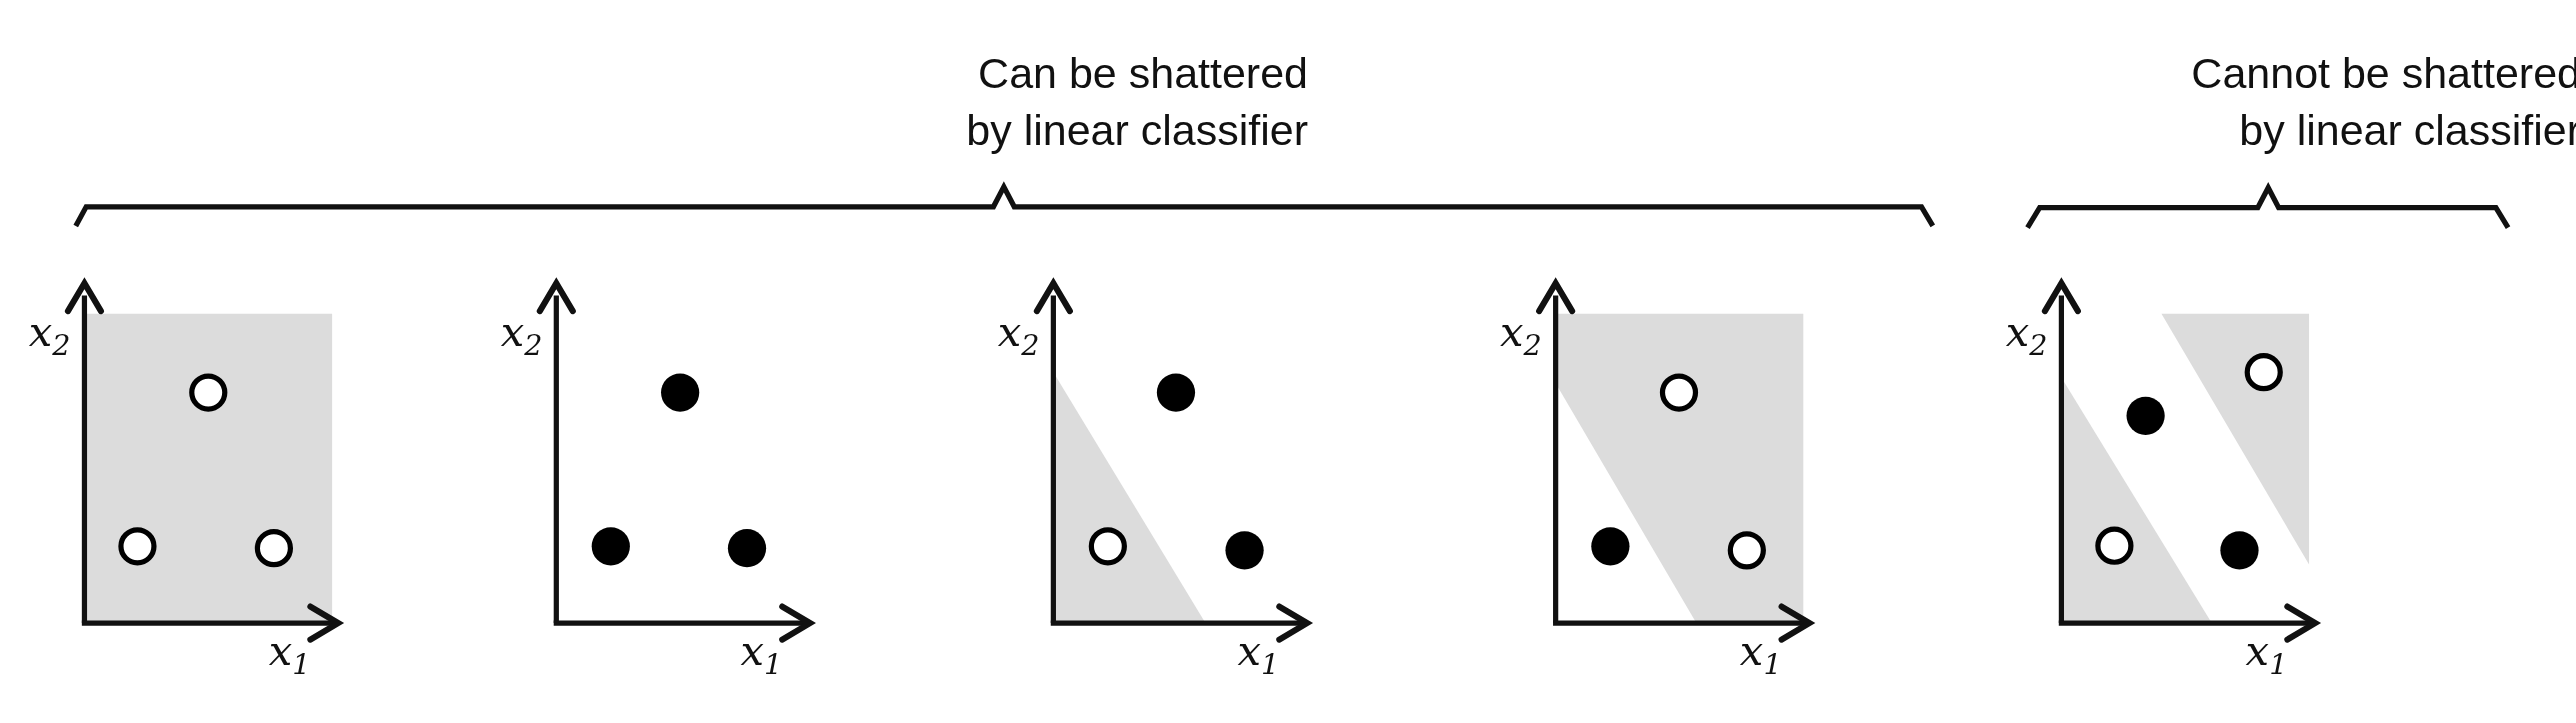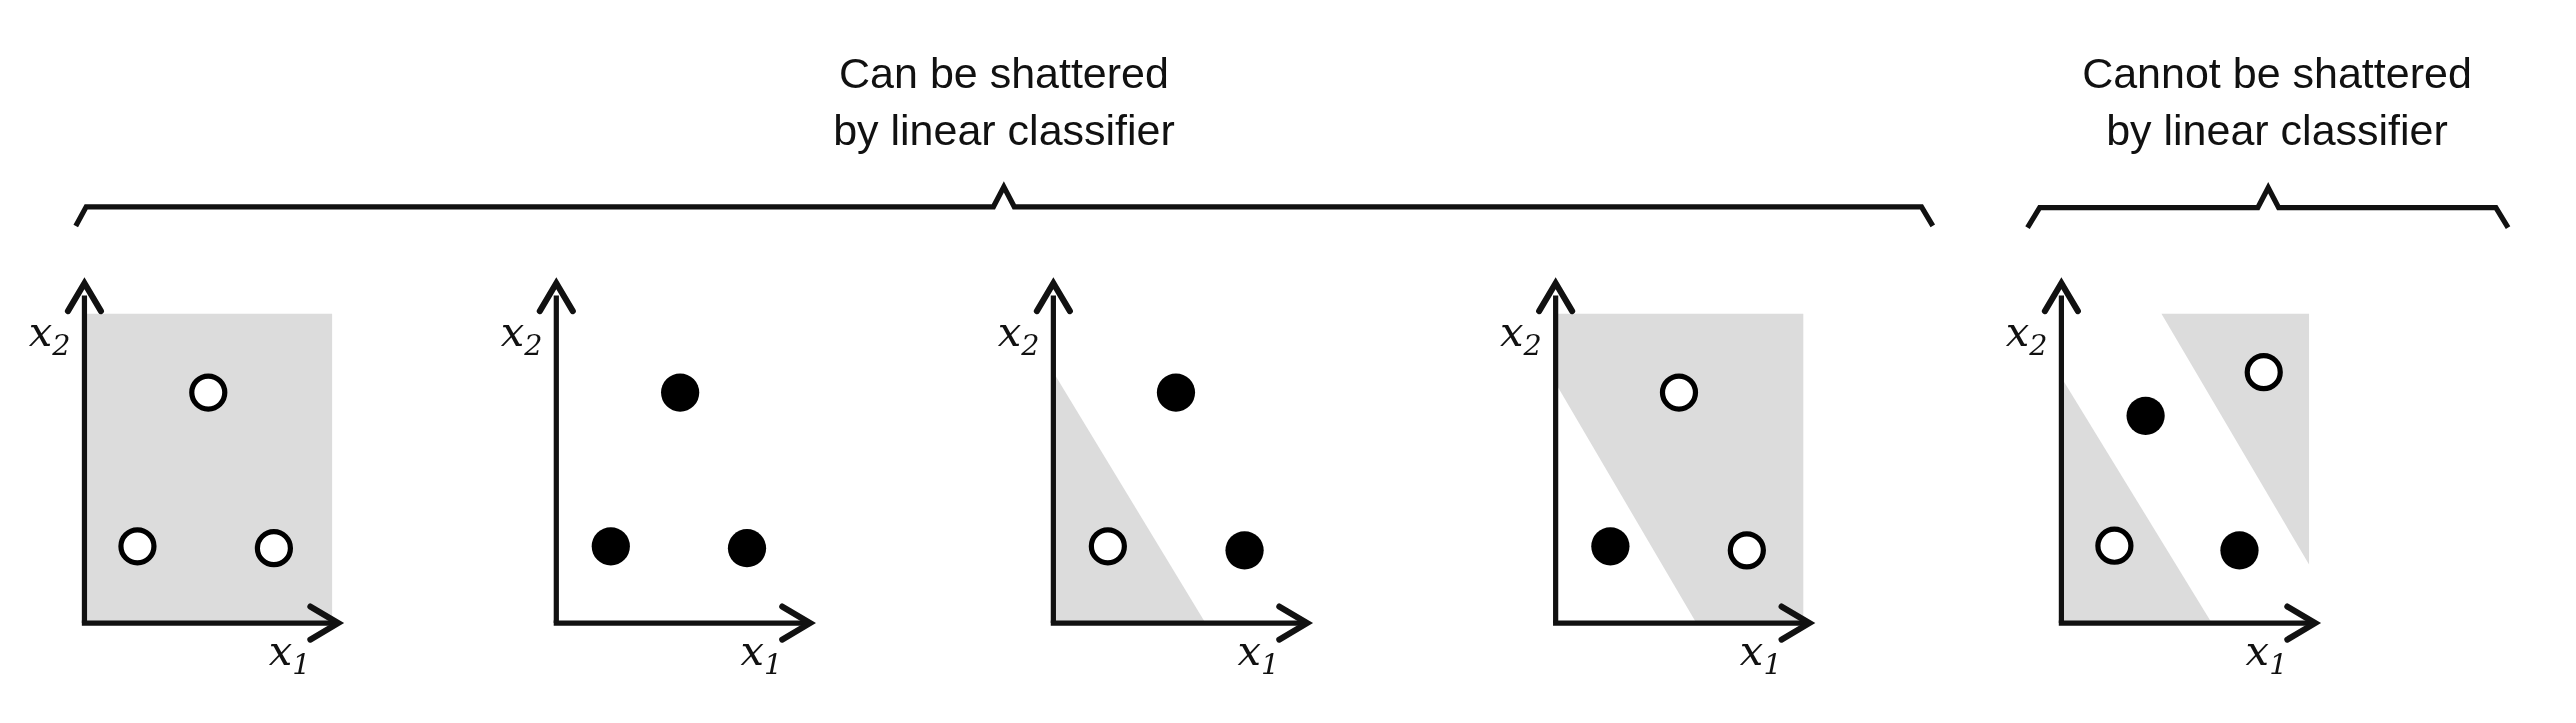--- a/index.html
+++ b/index.html
@@ -7,21 +7,21 @@
     position:relative;
     width:2576px;height:723px;
     background:#ffffff;
     overflow:hidden;
     font-family:"Liberation Sans", sans-serif;
   }
   .caption{
     position:absolute;
     top:45px;
     width:608px;
-    text-align:center;
+    text-align:right;
     font-size:43px;
     line-height:57px;
     color:#111111;
     letter-spacing:0px;
   }
   .caption-can{left:700px;}
   .caption-cannot{left:1973px;}
   #brace-layer, #plot-layer{
     position:absolute;left:0;top:0;width:2576px;height:723px;
   }

